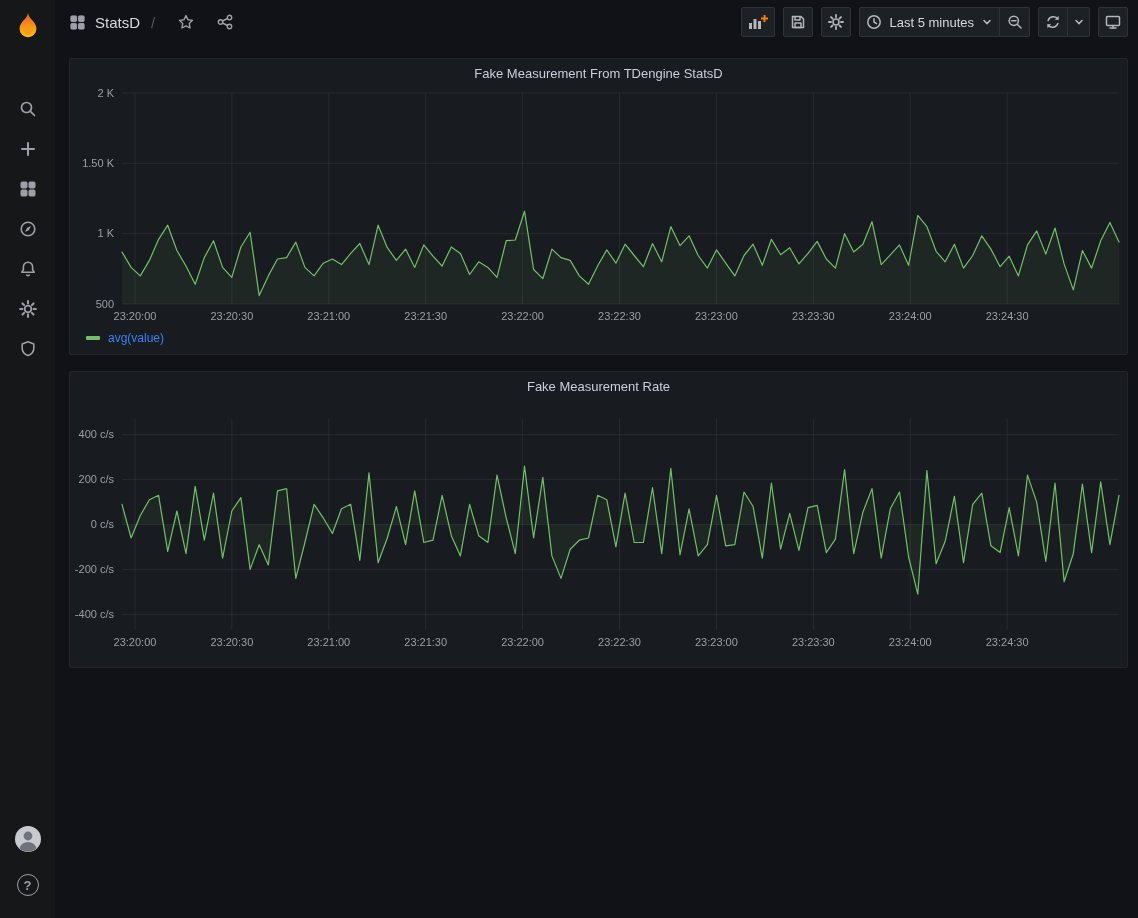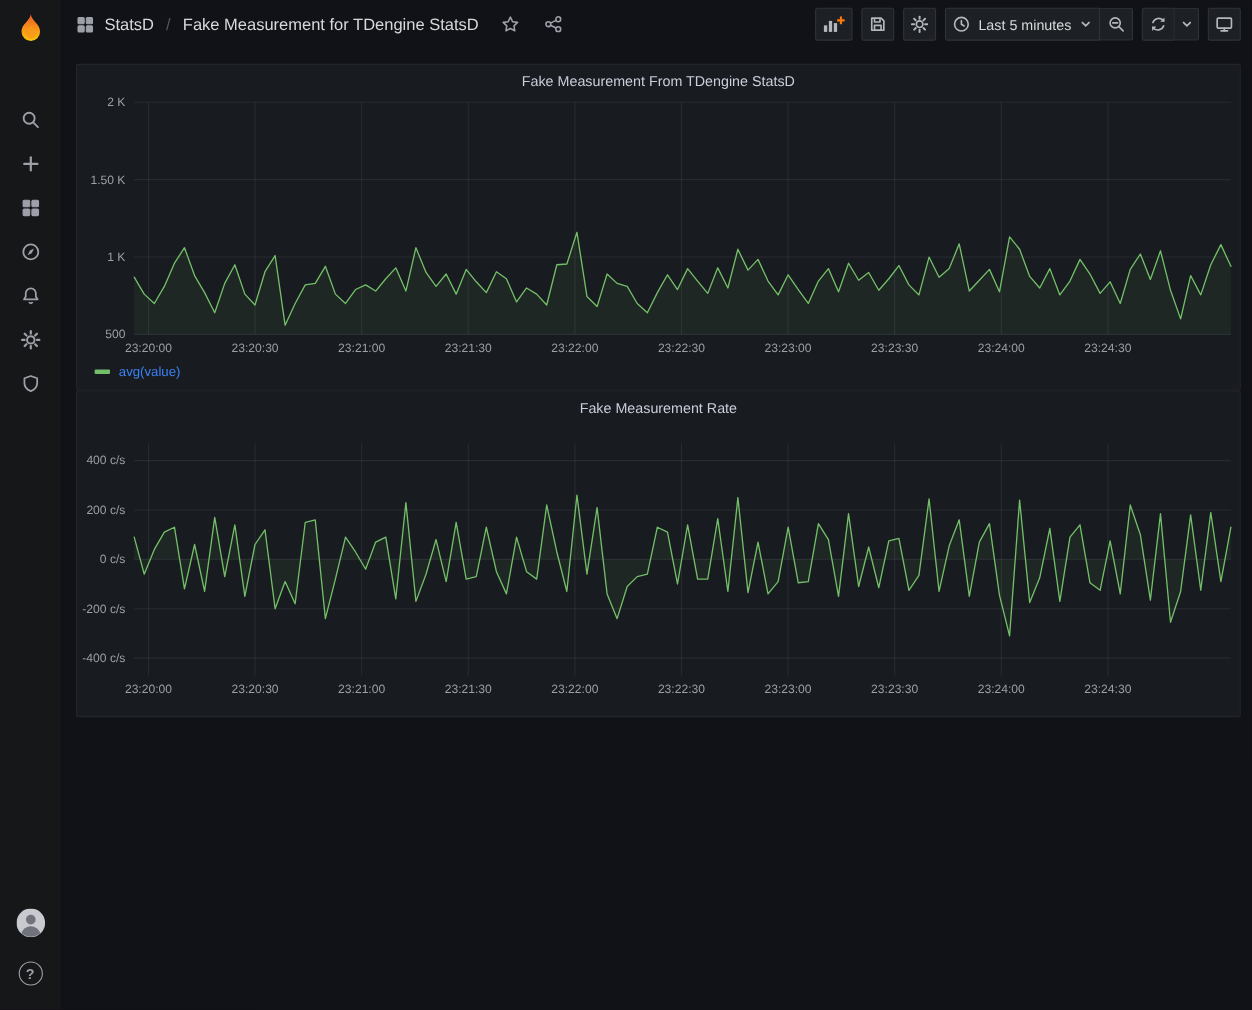--- a/index.html
+++ b/index.html
@@ -38,21 +38,21 @@
   .btn-group .tb-btn:last-child{border-radius:0 2px 2px 0;border-left:none}
   .tb-btn{height:30px;min-width:30px;padding:0 6px;display:inline-flex;align-items:center;
     justify-content:center;gap:7px;background:#1d2025;border:1px solid #2f3237;border-radius:2px;
     color:#c3c5c9;font-size:13px;cursor:pointer}
   .tb-btn.narrow{min-width:22px;padding:0 3px}
   .time-label{color:#d8d9da;font-size:13px;white-space:nowrap}
 
   
   .content{flex:1;padding:14px 10px 0 14px;overflow:hidden}
   .panel{height:297px;background:#181b1f;border:1px solid #23252b;border-radius:2px;
-    margin-bottom:0;display:flex;flex-direction:column}
+    margin-bottom:16px;display:flex;flex-direction:column}
   .panel-title{flex:0 0 28px;height:28px;display:flex;align-items:center;justify-content:center;
     font-size:13px;font-weight:500;color:#ccccdc;cursor:pointer}
   .chart-area{flex:1;position:relative;min-height:0;cursor:crosshair}
   .chart-svg{position:absolute;left:0;top:0;width:100%;height:100%}
   svg .tick{fill:#9d9fa5;font-size:11px;font-family:"Liberation Sans","DejaVu Sans",sans-serif}
   .legend{flex:0 0 26px;height:26px;display:flex;align-items:center;gap:8px;padding:0 0 6px 16px}
   .legend-swatch{width:14px;height:4px;border-radius:1px;background:#73bf69}
   .legend-label{font-size:12px;color:#3b82f6;cursor:pointer}
 </style>
 </head>
@@ -166,21 +166,20 @@
         <span class="icon s-icon">
           <svg width="17" height="17" viewBox="0 0 18 18" fill="#9da0a8" stroke="none">
             <rect x="2" y="2" width="6" height="6" rx="1"></rect>
               <rect x="10" y="2" width="6" height="6" rx="1"></rect>
             <rect x="2" y="10" width="6" height="6" rx="1"></rect>
               <rect x="10" y="10" width="6" height="6" rx="1"></rect>
           </svg>
         </span>
         <span class="crumb">StatsD</span>
         <span class="sep">/</span>
-        <span class="crumb">Fake Measurement for TDengine StatsD</span>
         <button class="ghost-btn">
           <span class="icon">
             <svg width="16" height="16" viewBox="0 0 16 16" fill="none" stroke="#9da0a8" stroke-width="1.4" stroke-linejoin="round">
               <path d="M8 1.6 l2 4.1 4.5 0.65 -3.25 3.15 0.75 4.5 L8 11.9 3.95 14 4.7 9.5 1.45 6.35 5.95 5.7 Z"></path>
             </svg>
           </span>
         </button>
         <button class="ghost-btn">
           <span class="icon">
             <svg width="16" height="16" viewBox="0 0 16 16" fill="none" stroke="#9da0a8" stroke-width="1.4">

